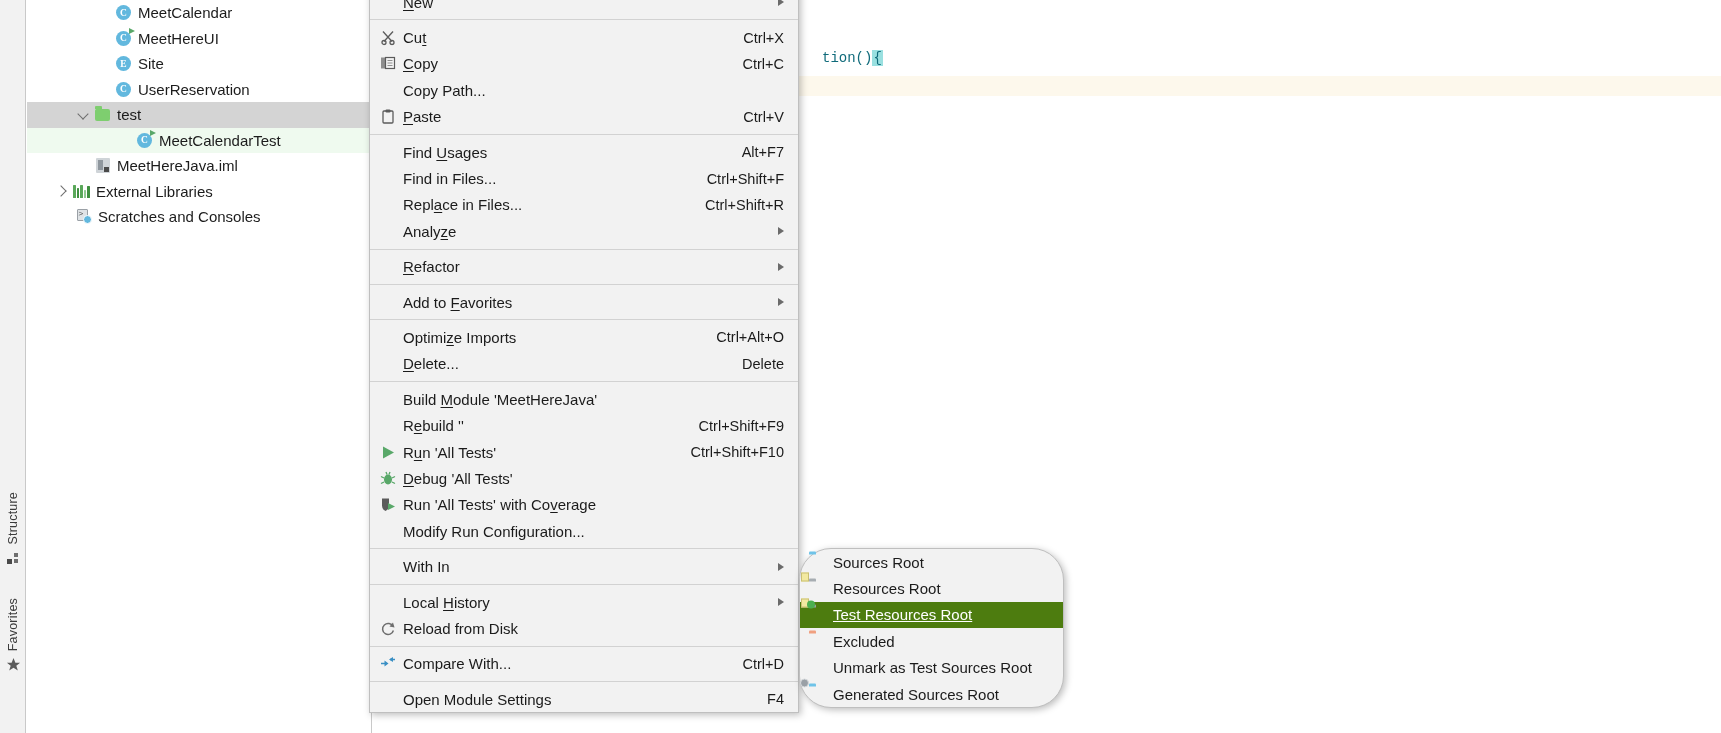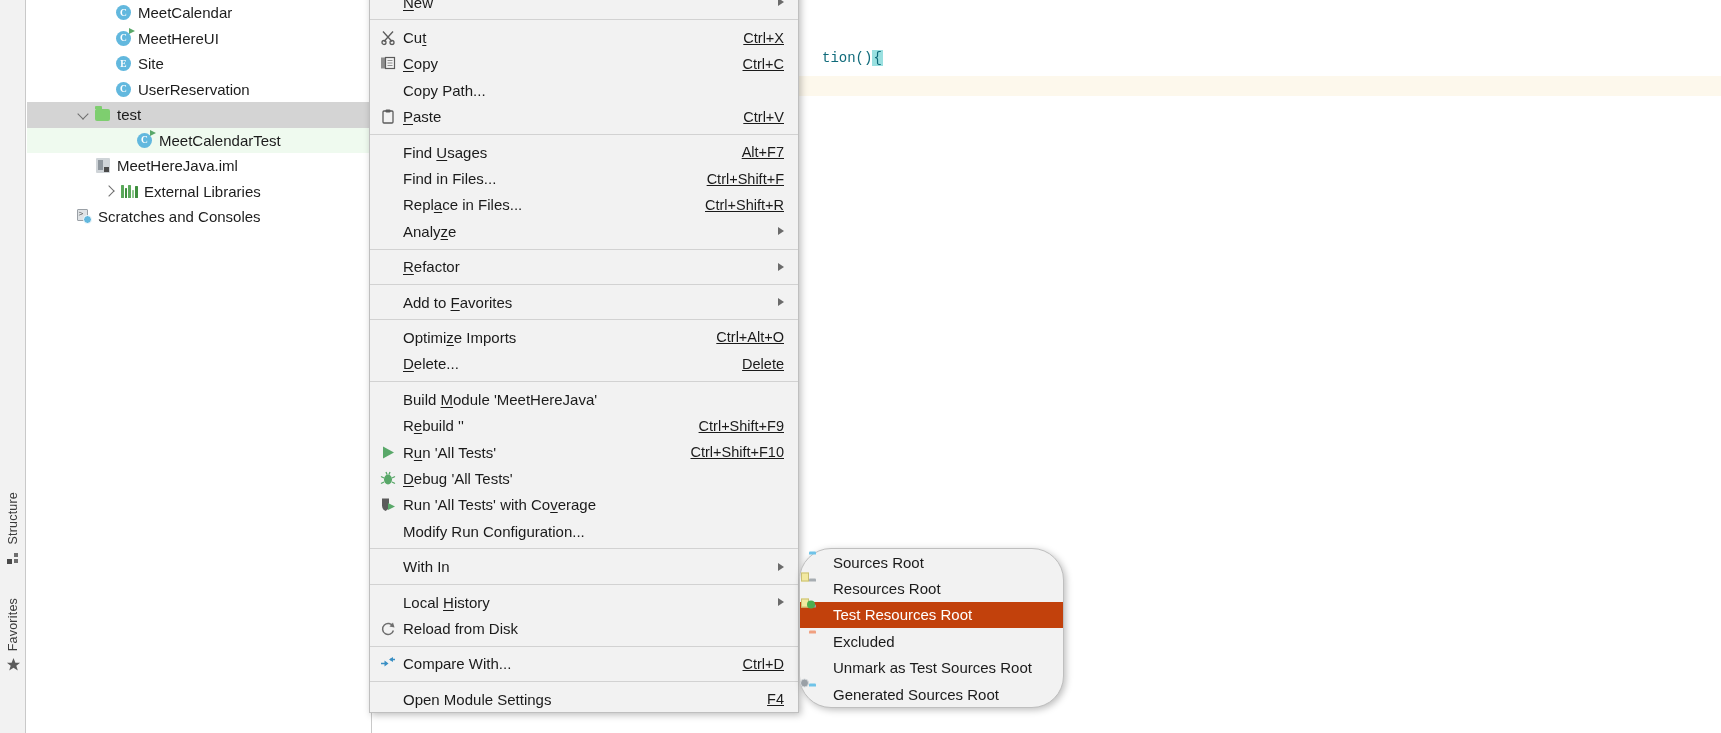--- a/index.html
+++ b/index.html
@@ -134,37 +134,37 @@
   #ctx-menu { left: 369px; top: -12px; width: 430px; }
   .mi {
     position: relative; height: 26.4px; display: flex; align-items: center;
     padding-left: 33px; padding-right: 14px; white-space: nowrap;
   }
   .mi .m-ico {
     position: absolute; left: 9px; top: 50%; transform: translateY(-50%);
     width: 17px; height: 17px; display:flex; align-items:center; justify-content:center;
   }
   .mi .m-key {
-    margin-left: auto; padding-left: 26px; font-size: 14.5px; color: #1b1b1b; text-decoration: underline;
+    margin-left: auto; padding-left: 26px; font-size: 14.5px; color: #1b1b1b;
   }
   .mi .m-arrow {
     margin-left: auto; width: 0; height: 0;
     border-left: 6px solid #6b6b6b;
     border-top: 4.5px solid transparent; border-bottom: 4.5px solid transparent;
   }
   .msep { height: 1px; background: #d2d2d2; margin: 4px 0; }
   .u { text-decoration: underline; text-underline-offset: 2px; }
 
   
   #sub-menu { left: 799px; top: 548px; width: 265px; border-radius: 32px; }
   .smi {
     position: relative; height: 26.4px; display: flex; align-items: center;
     padding-left: 33px; padding-right: 14px; white-space: nowrap;
   }
-  .smi.sel { background: #c2410c; color: #ffffff; }
+  .smi.sel { background: #4d7c0f; color: #ffffff; text-decoration: underline; }
   .smi .m-ico {
     position: absolute; left: 9px; top: 50%; transform: translateY(-50%);
     width: 18px; height: 15px;
   }
   .f2 { width: 16px; height: 12px; border-radius: 1.5px; position: relative; }
   .f2::before { content:""; position:absolute; left:0; top:-3px; width:7px; height:3px;
                 border-radius:1px 1px 0 0; }
   .f2.blue  { background:#6fc3e8; } .f2.blue::before  { background:#6fc3e8; }
   .f2.gray  { background:#a7adb2; } .f2.gray::before  { background:#a7adb2; }
   .f2.orange{ background:#f0a080; } .f2.orange::before{ background:#f0a080; }
@@ -253,21 +253,21 @@
         </span>
         <span>MeetCalendarTest</span>
       </div>
       <div class="trow" style="padding-left: 50px;">
         <span class="arrow "></span>
         <span class="ico">
           <span class="iml-ico"></span>
         </span>
         <span>MeetHereJava.iml</span>
       </div>
-      <div class="trow" style="padding-left: 29px; margin-left: 48px;">
+      <div class="trow" style="padding-left: 29px;">
         <span class="arrow right"></span>
         <span class="ico">
           <span class="lib-ico">
             <i style="background: rgb(90, 168, 90); height: 13px;"></i>
             <i style="background: rgb(63, 143, 63); height: 10px;"></i>
             <i style="background: rgb(90, 168, 90); height: 13px;"></i>
             <i style="background: rgb(142, 200, 142); height: 8px;"></i>
             <i style="background: rgb(63, 143, 63); height: 12px;"></i>
           </span>
         </span>

